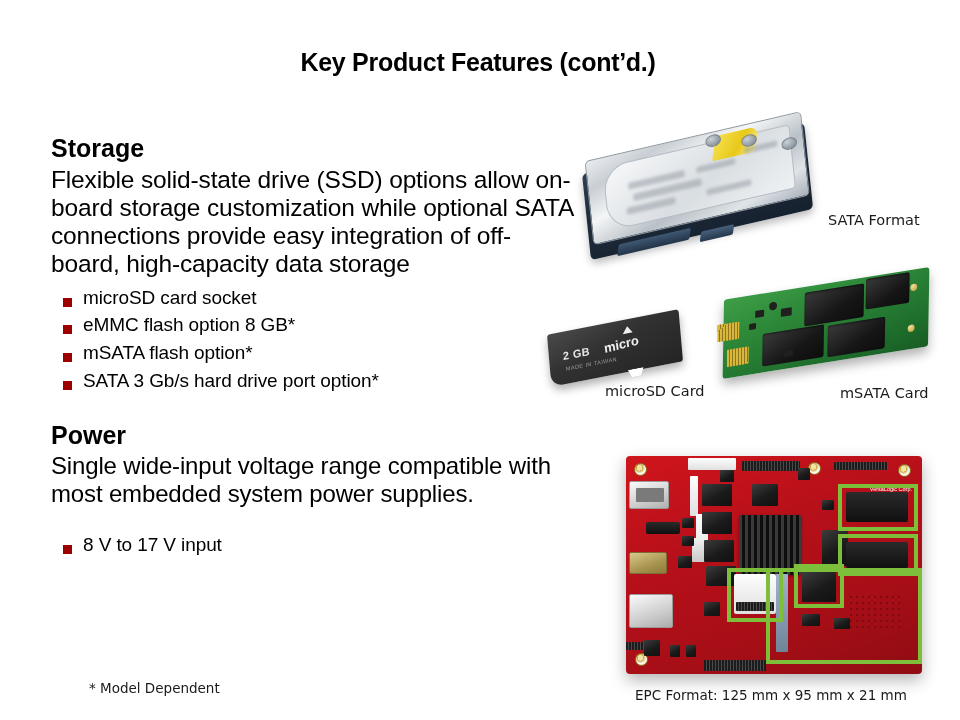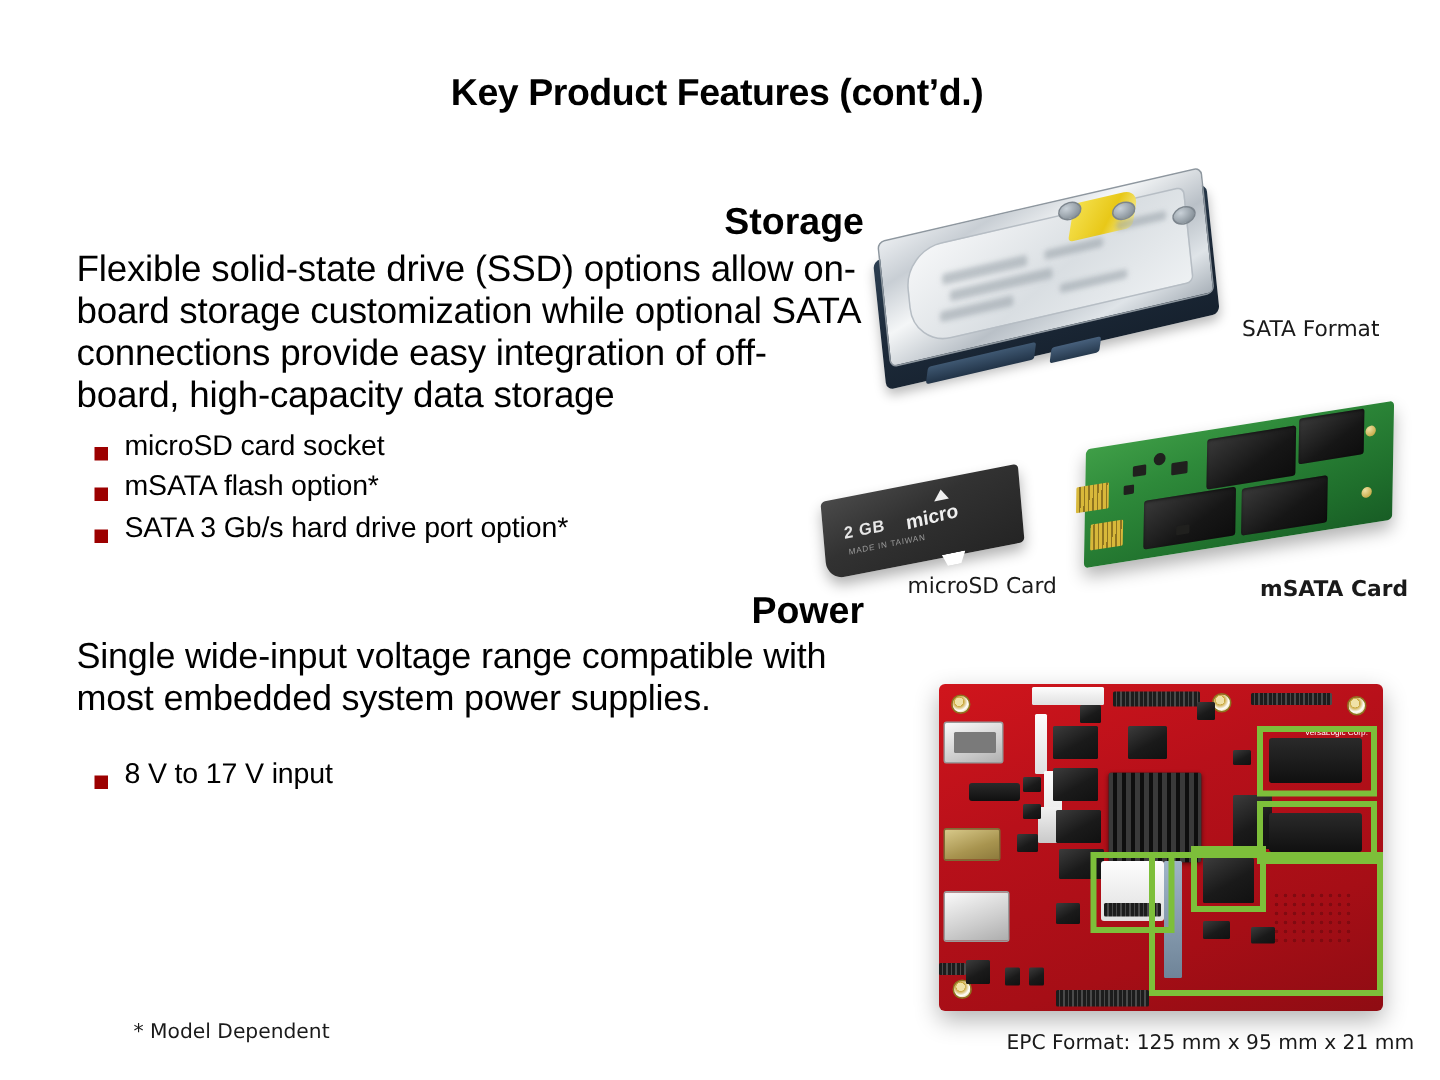--- a/index.html
+++ b/index.html
@@ -19,21 +19,20 @@
     font-size:25px; font-weight:bold;
     letter-spacing:-0.3px;
   }
 
   
   #left-col{ position:absolute; left:51px; top:134px; width:525px; }
 
   .section-head{
     font-size:25px; font-weight:bold; line-height:1.18;
     margin-bottom:2px;
-    text-align:right;
   }
   .section-body{
     font-size:24.5px; font-weight:normal; line-height:1.145;
     letter-spacing:-0.15px;
   }
   .bullets{ list-style:none; margin:6px 0 0 0; }
   .bullets li{
     position:relative;
     font-size:19px; line-height:1.46;
     padding-left:32px;
@@ -57,22 +56,22 @@
   
   .caption{
     position:absolute;
     font-family:"DejaVu Sans", sans-serif;
     font-size:14.5px;
     color:#1a1a1a;
     white-space:nowrap;
   }
   #cap-sata  { left:828px; top:212px; }
   #cap-msd   { left:605px; top:383px; }
-  #cap-msata { left:840px; top:385px;font-weight:bold; }
-  #cap-board { left:671px; top:687px; font-size:13.5px; }
+  #cap-msata { left:840px; top:385px; }
+  #cap-board { left:635px; top:687px; font-size:13.5px; }
 
   
   #sata-drive{
     position:absolute; left:575px; top:128px; width:250px; height:120px;
   }
   #sata-drive .hdd{
     position:absolute; left:8px; top:6px; width:232px; height:104px;
     transform:rotate(-13deg) skewX(-7deg);
     transform-origin:50% 50%;
   }
@@ -289,20 +288,21 @@
 
 <div id="slide-title">Key Product Features (cont’d.)</div>
 
 <div id="left-col">
 
   <div>
     <div class="section-head">Storage</div>
     <div class="section-body">Flexible solid-state drive (SSD) options allow on-board storage customization while optional SATA connections provide easy integration of off-board, high-capacity data storage</div>
     <ul class="bullets">
       <li><span class="sqbullet"></span><span>microSD card socket</span></li>
+      <li><span class="sqbullet"></span><span>eMMC flash option 8 GB*</span></li>
       <li><span class="sqbullet"></span><span>mSATA flash option*</span></li>
       <li><span class="sqbullet"></span><span>SATA 3 Gb/s hard drive port option*</span></li>
     </ul>
   </div>
 
   <div id="power-block">
     <div class="section-head">Power</div>
     <div class="section-body">Single wide-input voltage range compatible with most embedded system power supplies.</div>
     <ul class="bullets" id="power-bullets">
       <li><span class="sqbullet"></span><span>8 V to 17 V input</span></li>

